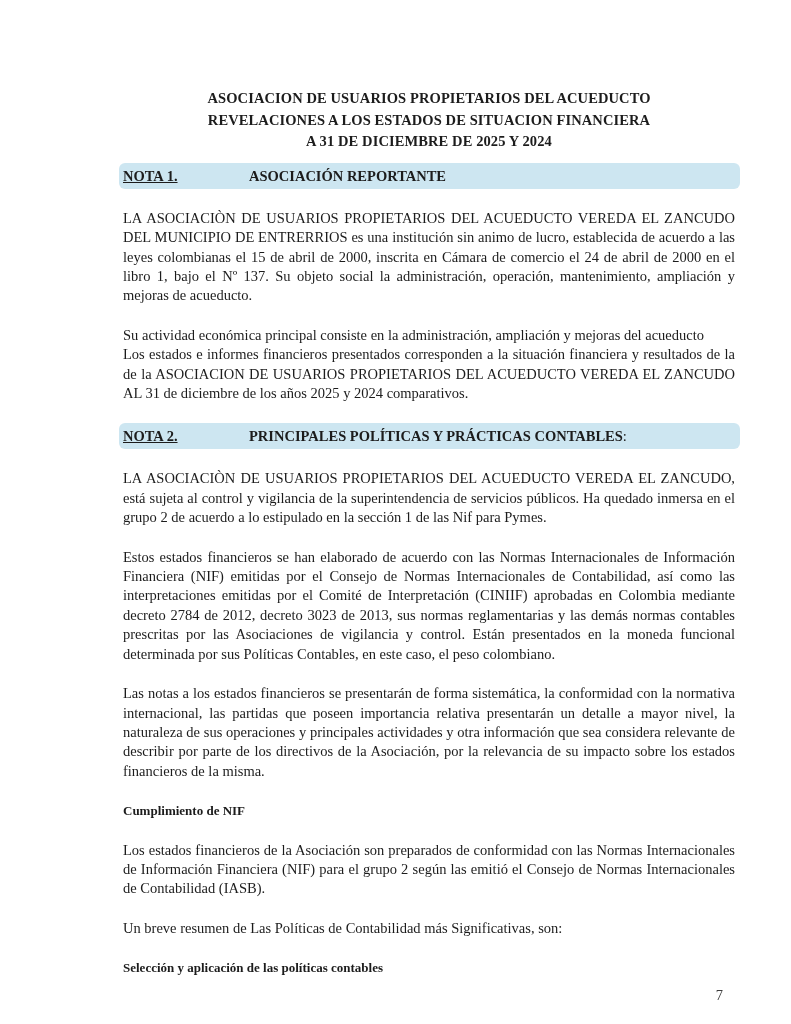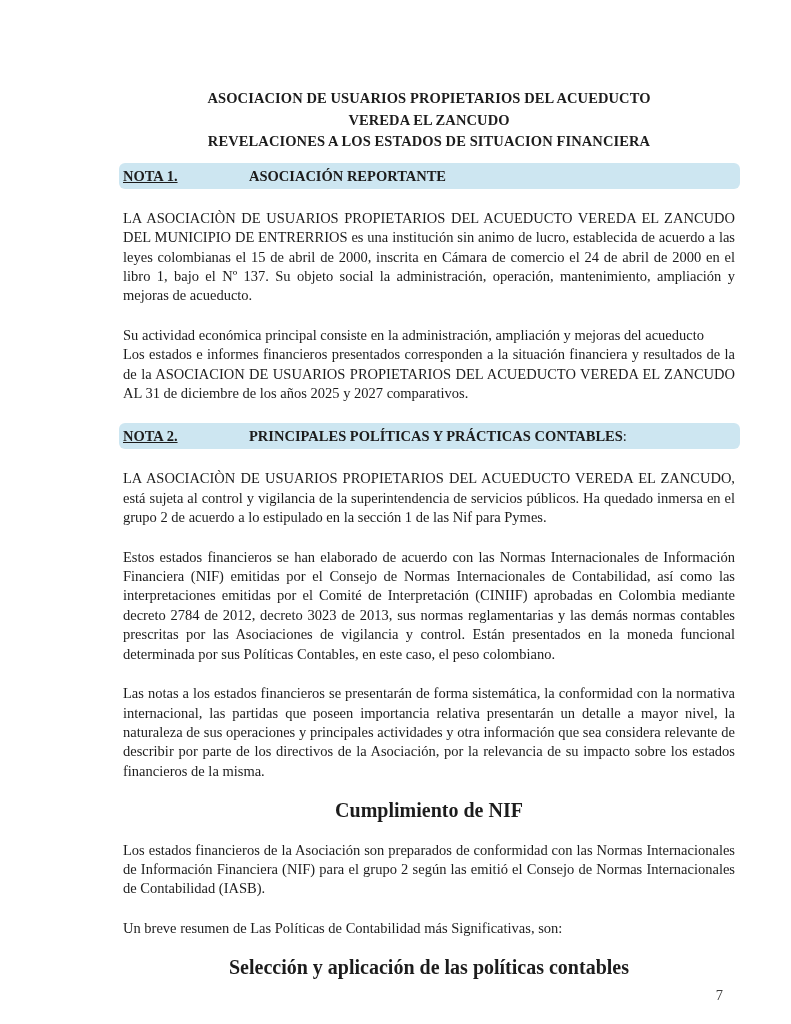--- a/index.html
+++ b/index.html
@@ -54,55 +54,55 @@
   .para {
     font-size: 14.5px;
     line-height: 19.4px;
     text-align: justify;
     margin: 20px 0;
   }
   .para.no-bottom { margin-bottom: 0; }
   .para.no-top { margin-top: 0; }
   .doc-heading {
     font-weight: bold;
-    font-size: 20px;
+    font-size: 13px;
     line-height: 19.4px;
     margin: 8px 0;
-    text-align: center;
+    text-align: left;
   }
   .page-number {
     text-align: right;
     padding-right: 12px;
     margin-top: 8px;
     font-size: 14.5px;
     line-height: 19.4px;
     color: var(--page_number, #3d3d3d);
   }
 </style>
 </head>
 <body>
 
 <div class="page">
   <div class="content">
 
     <div class="doc-title">
       <div>ASOCIACION DE USUARIOS PROPIETARIOS DEL ACUEDUCTO</div>
-      <div>VEREDA EL ZANCUDO</div>
       <div>REVELACIONES A LOS ESTADOS DE SITUACION FINANCIERA</div>
+      <div>A 31 DE DICIEMBRE DE 2025 Y 2024</div>
     </div>
 
     <div class="note-bar">
       <span class="note-label">NOTA 1.</span>
       <span class="note-title">ASOCIACIÓN REPORTANTE</span>
     </div>
 
     <p class="para">LA ASOCIACIÒN DE USUARIOS PROPIETARIOS DEL ACUEDUCTO VEREDA EL ZANCUDO DEL MUNICIPIO DE ENTRERRIOS es una institución sin animo de lucro, establecida de acuerdo a las leyes colombianas el 15 de abril de 2000, inscrita en Cámara de comercio el 24 de abril de 2000 en el libro 1, bajo el Nº 137. Su objeto social la administración, operación, mantenimiento, ampliación y mejoras de acueducto.</p>
 
     <p class="para no-bottom">Su actividad económica principal consiste en la administración, ampliación y mejoras del acueducto</p>
-    <p class="para no-top">Los estados e informes financieros presentados corresponden a la situación financiera y resultados de la de la ASOCIACION DE USUARIOS PROPIETARIOS DEL ACUEDUCTO VEREDA EL ZANCUDO AL 31 de diciembre de los años 2025 y 2027 comparativos.</p>
+    <p class="para no-top">Los estados e informes financieros presentados corresponden a la situación financiera y resultados de la de la ASOCIACION DE USUARIOS PROPIETARIOS DEL ACUEDUCTO VEREDA EL ZANCUDO AL 31 de diciembre de los años 2025 y 2024 comparativos.</p>
 
     <div class="note-bar">
       <span class="note-label">NOTA 2.</span>
       <span class="note-title"><span>PRINCIPALES POLÍTICAS Y PRÁCTICAS CONTABLES</span><span class="note-suffix">:</span></span>
     </div>
 
     <p class="para">LA ASOCIACIÒN DE USUARIOS PROPIETARIOS DEL ACUEDUCTO VEREDA EL ZANCUDO, está sujeta al control y vigilancia de la superintendencia de servicios públicos. Ha quedado inmersa en el grupo 2 de acuerdo a lo estipulado en la sección 1 de las Nif para Pymes.</p>
 
     <p class="para">Estos estados financieros se han elaborado de acuerdo con las Normas Internacionales de Información Financiera (NIF) emitidas por el Consejo de Normas Internacionales de Contabilidad, así como las interpretaciones emitidas por el Comité de Interpretación (CINIIF) aprobadas en Colombia mediante decreto 2784 de 2012, decreto 3023 de 2013, sus normas reglamentarias y las demás normas contables prescritas por las Asociaciones de vigilancia y control. Están presentados en la moneda funcional determinada por sus Políticas Contables, en este caso, el peso colombiano.</p>
 

